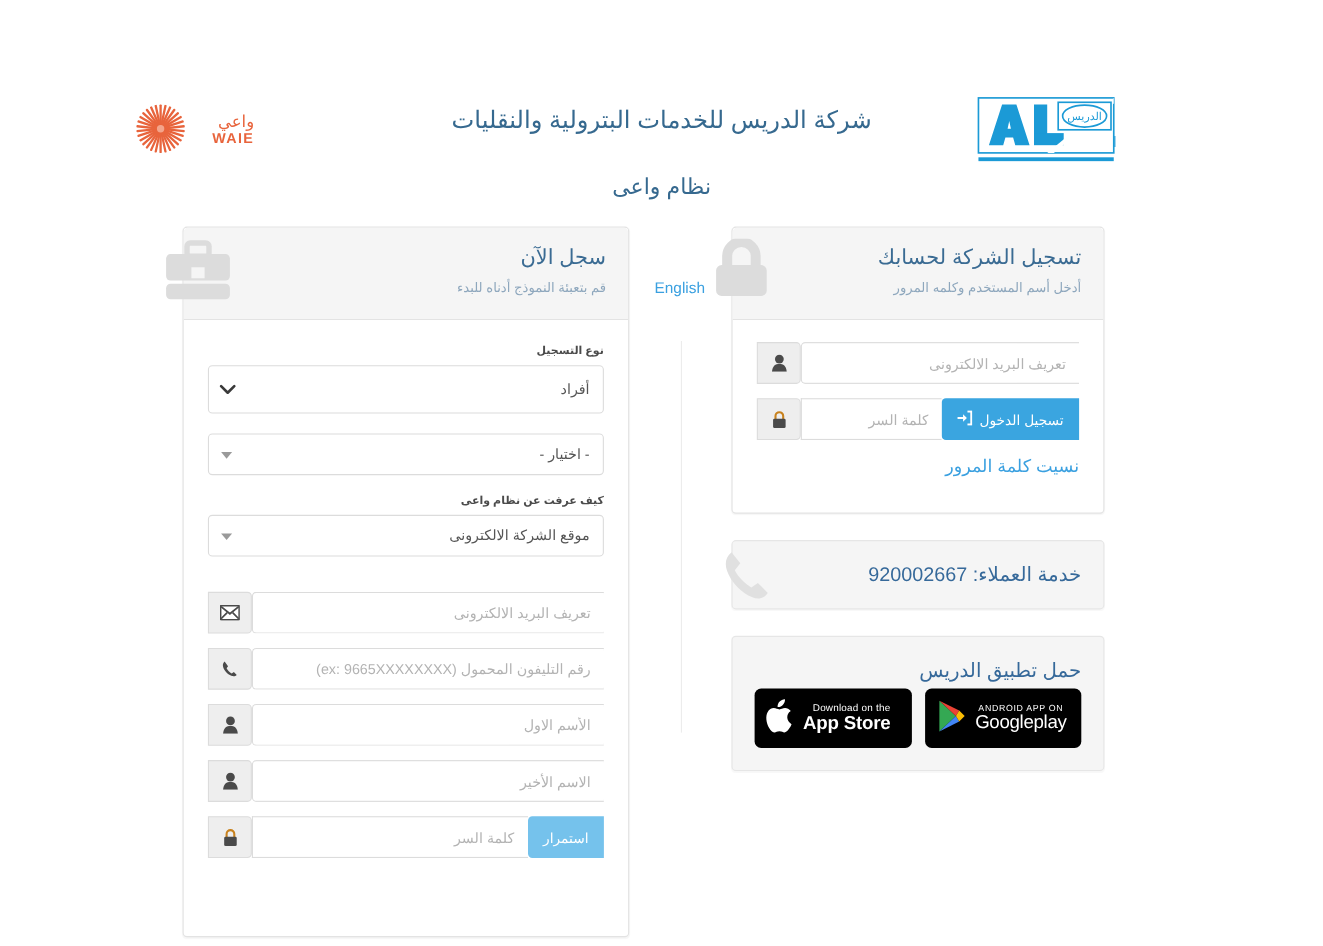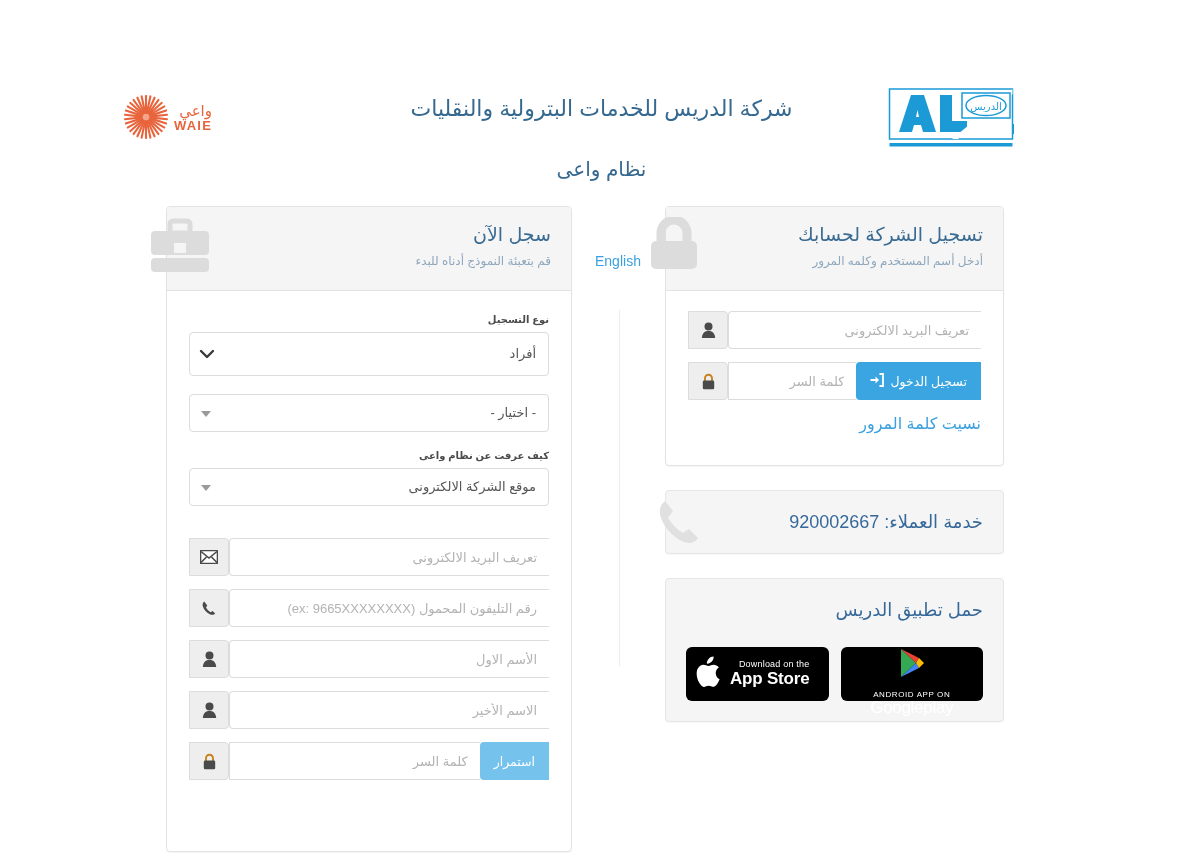--- a/index.html
+++ b/index.html
@@ -12,21 +12,21 @@
     overflow: hidden;
   }
   .page { position: relative; width: 1203px; height: 860px; }
 
   
   .header { position: absolute; top: 0; left: 0; width: 1203px; height: 200px; }
 
   .waie-logo {
     position: absolute; left: 122px; top: 93px;
     width: 112px; height: 48px;
-    display: flex; flex-direction: row-reverse; align-items: center; gap: 4px;
+    display: flex; flex-direction: row-reverse; align-items: center; gap: 23px;
   }
   .sunburst { width: 48px; height: 48px; display: block; }
   .waie-wordmark {
     display: flex; flex-direction: column; align-items: flex-start;
     line-height: 1;
   }
   .waie-ar { font-size: 15px; color: #e8643c; font-weight: 400; letter-spacing: .5px; direction: rtl; }
   .waie-en { font-size: 13px; color: #e8643c; font-weight: 700; letter-spacing: 1.2px; font-family: "Liberation Sans", sans-serif; margin-top: 1px; }
 
   .site-title {
@@ -168,32 +168,32 @@
     box-shadow: 0 1px 1px rgba(0,0,0,.03);
   }
   .card-inner { padding: 20px 20px 20px 20px; text-align: right; direction: rtl; }
   .card-title {
     font-size: 18px; color: #36699a; font-weight: 400;
     margin: 0; direction: rtl; text-align: right;
   }
   .phone-watermark { position: absolute; left: -10px; top: 6px; pointer-events: none; }
 
   .store-badges {
-    display: flex; flex-direction: row-reverse; gap: 12px; margin-top: 26px;
+    display: flex; flex-direction: row-reverse; gap: 12px; margin-top: 6px;
     justify-content: flex-start;
   }
   .badge {
     background: #000; border-radius: 6px; height: 54px; width: 143px;
     display: flex; align-items: center; gap: 8px; padding: 0 10px;
     direction: ltr; cursor: pointer;
   }
   .badge .bt { display: flex; flex-direction: column; line-height: 1.05; color: #fff; }
   .badge .bt .small { font-size: 9px; letter-spacing: .2px; font-family: "Liberation Sans", sans-serif; }
   .badge .bt .big   { font-size: 17px; font-weight: 700; font-family: "Liberation Sans", sans-serif; letter-spacing: -.2px; }
-  .badge.gp { flex-direction: column; }
+  .badge.gp { flex-direction: row; }
   .gp-text { display: flex; flex-direction: column; align-items: center; line-height: 1.05; color: #fff; }
   .gp-text .small { font-size: 8px; letter-spacing: .6px; font-family: "Liberation Sans", sans-serif; }
   .gp-text .big { font-size: 17px; font-family: "Liberation Sans", sans-serif; letter-spacing: -.3px; }
   .gp-text .big .play { font-weight: 400; color: #fff; }
 </style>
 </head>
 <body>
 
 <div class="page">
 

